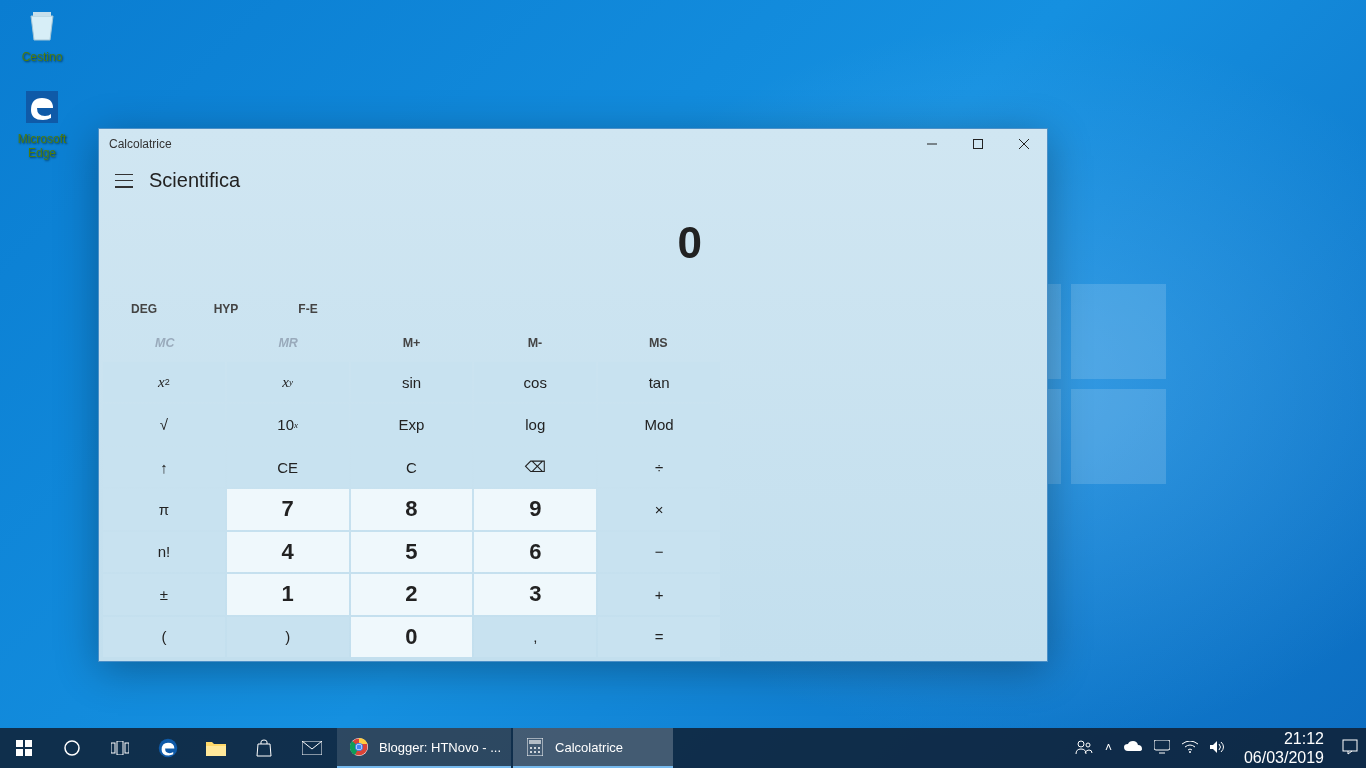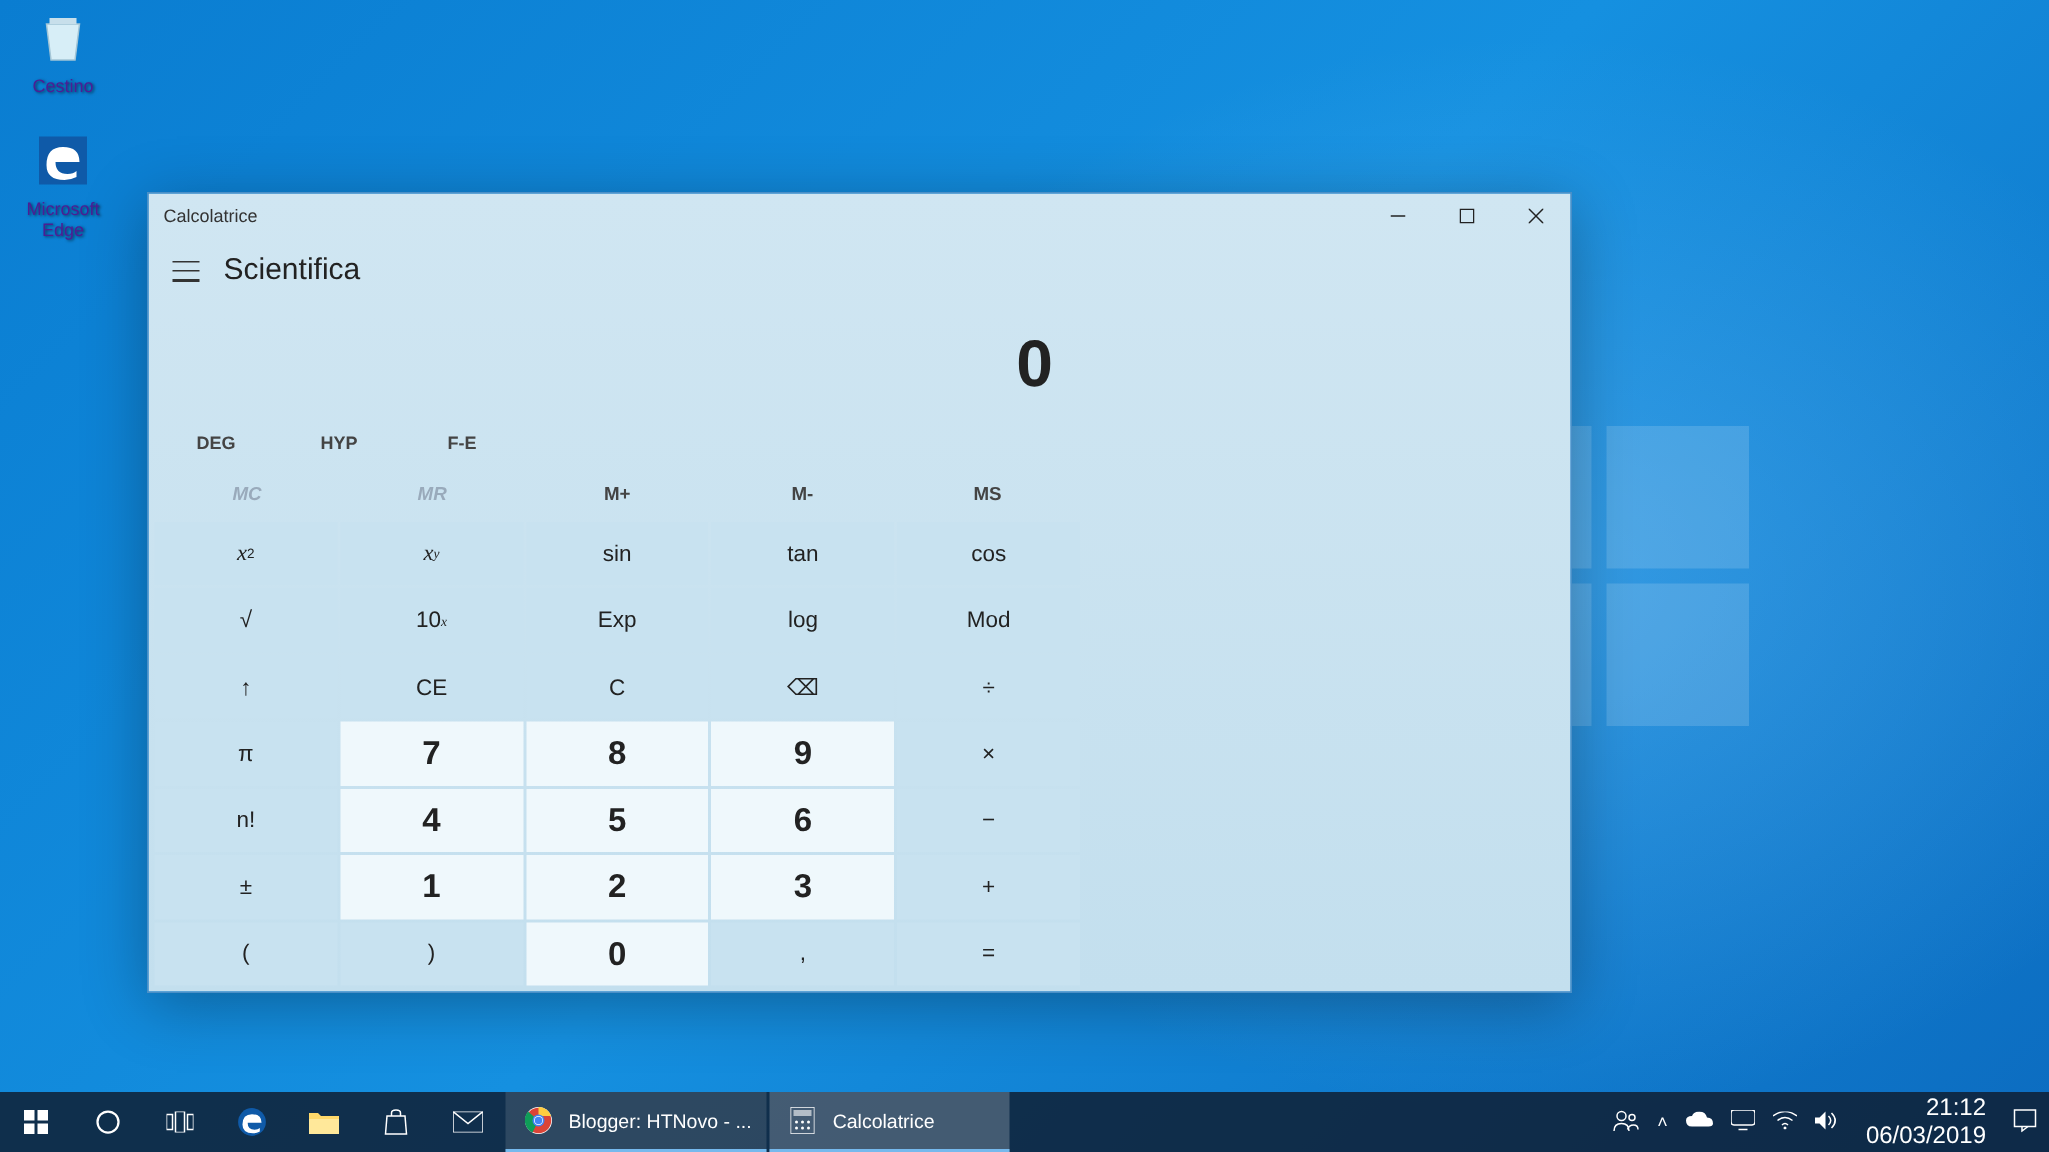--- a/index.html
+++ b/index.html
@@ -8,21 +8,21 @@
 
 .wallpaper { position: absolute; inset: 0; background: radial-gradient(ellipse 800px 600px at 75% 50%, rgba(120,200,255,0.35) 0%, transparent 60%), linear-gradient(135deg, #0a7dd1 0%, #1590e0 50%, #0c6cc0 100%); }
 .win-logo { position: absolute; right: 200px; top: 50%; transform: translateY(-50%); width: 200px; height: 200px; }
 .win-logo .sq { position: absolute; background: rgba(255,255,255,0.15); }
 .win-logo .tl { left: 0; top: 0; width: 95px; height: 95px; }
 .win-logo .tr { left: 105px; top: 0; width: 95px; height: 95px; }
 .win-logo .bl { left: 0; top: 105px; width: 95px; height: 95px; }
 .win-logo .br { left: 105px; top: 105px; width: 95px; height: 95px; }
 
 
-.desktop-icon { position: absolute; width: 76px; text-align: center; color: #4c1d95; font-size: 12px; text-shadow: 1px 1px 2px rgba(0,0,0,0.6); }
+.desktop-icon { position: absolute; width: 76px; text-align: center; color: #4d7c0f; font-size: 12px; text-shadow: 1px 1px 2px rgba(0,0,0,0.6); }
 .desktop-icon .ico { width: 42px; height: 42px; margin: 0 auto 4px; display: flex; align-items: center; justify-content: center; }
 .icon-recycle { left: 4px; top: 4px; }
 .icon-edge { left: 4px; top: 86px; }
 
 
 .calc-window { position: absolute; left: 98px; top: 128px; width: 950px; height: 534px; background: linear-gradient(180deg, #d0e6f2 0%, #c3dfee 100%); border: 1px solid #4a8fc7; box-shadow: 0 8px 40px rgba(0,0,0,0.3); display: flex; flex-direction: column; }
 .titlebar { height: 30px; display: flex; align-items: center; padding-left: 10px; }
 .titlebar-title { font-size: 12px; color: #333; flex: 1; }
 .win-controls { display: flex; }
 .win-btn { width: 46px; height: 30px; display: flex; align-items: center; justify-content: center; font-size: 10px; color: #222; }
@@ -33,21 +33,21 @@
 
 .calc-header { display: flex; align-items: center; padding: 10px 12px 8px; gap: 16px; }
 .hamburger { width: 18px; height: 14px; display: flex; flex-direction: column; justify-content: space-between; }
 .hamburger span { height: 1.5px; background: #333; }
 .mode-title { font-size: 20px; font-weight: 400; color: #222; }
 
 .display { text-align: right; padding: 18px 18px 14px; font-size: 44px; font-weight: 600; color: #222; }
 
 .toggle-row, .mem-row { display: flex; }
 .toggle-row { padding: 0 0 6px; }
-.toggle-btn { flex: 0 0 82px; text-align: center; font-size: 12px; font-weight: 600; color: #444; padding: 6px 0; }
+.toggle-btn { flex: 0 0 82px; text-align: center; font-size: 12px; font-weight: 600; color: #444; padding: 6px 0; margin-top: 14px; }
 .mem-row { padding: 0 0 4px; }
 .mem-btn { flex: 1; text-align: center; font-size: 12.5px; font-weight: 600; color: #444; padding: 8px 0; }
 .mem-btn.disabled { color: #9ab; font-style: italic; }
 
 .keypad { flex: 1; display: grid; grid-template-columns: repeat(5, 1fr); grid-template-rows: repeat(7, 1fr); gap: 2px; }
 .key { display: flex; align-items: center; justify-content: center; font-size: 15px; color: #222; background: #c4e0ef; }
 .key.fn { background: #c8e2f0; }
 .key.num { background: #eff8fc; font-size: 22px; font-weight: 600; }
 .key sup { font-size: 0.6em; }
 .key .ital { font-style: italic; font-family: 'Cambria Math', serif; }
@@ -149,22 +149,22 @@
       <div class="keypad">
         <div class="key fn">
             <span class="ital">x</span>
             <sup>2</sup>
           </div>
         <div class="key fn">
             <span class="ital">x</span>
             <sup class="ital">y</sup>
           </div>
         <div class="key fn">sin</div>
+        <div class="key fn">cos</div>
         <div class="key fn">tan</div>
-        <div class="key fn">cos</div>
 
         <div class="key fn">√</div>
         <div class="key fn">
             <span>10</span>
             <sup class="ital">x</sup>
           </div>
         <div class="key fn">Exp</div>
         <div class="key fn">log</div>
         <div class="key fn">Mod</div>
 

